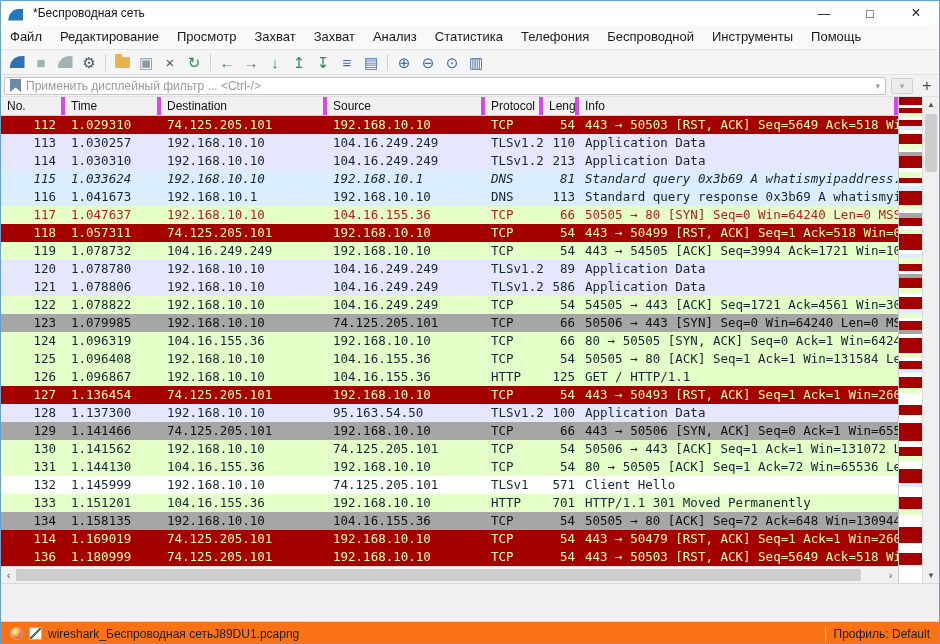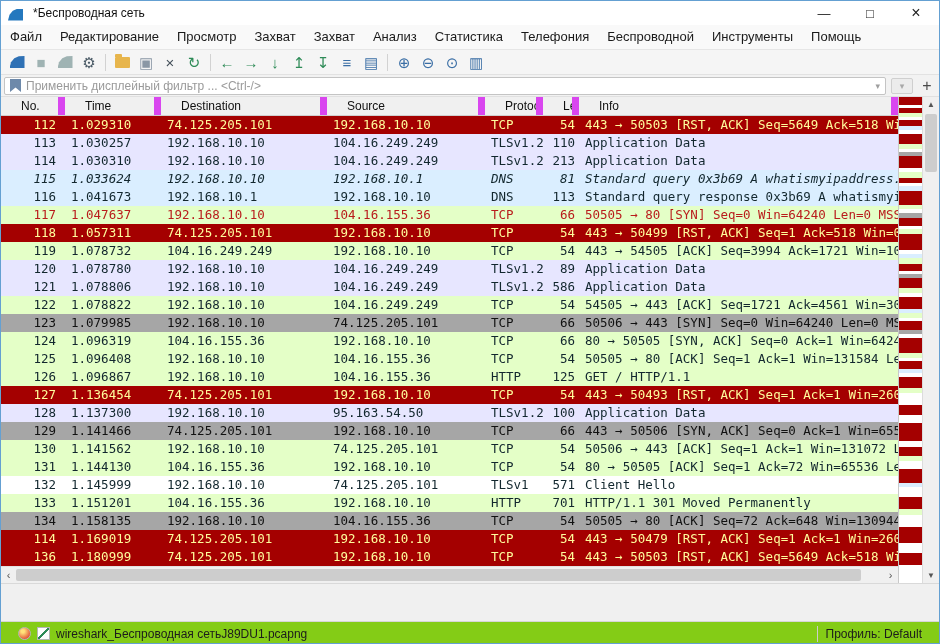--- a/index.html
+++ b/index.html
@@ -50,21 +50,21 @@
                 display:flex; align-items:center; justify-content:center; color:#a8a8a8; font-size:9px; }
   .add-btn { width:18px; height:18px; display:flex; align-items:center; justify-content:center;
              font-size:16px; color:#4a4a4a; }
 
   
   .list-wrap { display:flex; height:486px; flex:none; }
   .table-col { width:899px; display:flex; flex-direction:column; overflow:hidden; }
   .grid7 { display:grid; grid-template-columns:64px 96px 166px 158px 58px 36px 1fr; }
   .phead { height:19px; line-height:18px; background:#f0f0f0; border-bottom:1px solid #cfcfcf;
            font-size:12px; color:#111; flex:none; }
-  .phead span { padding-left:20px; border-right:7px solid #d946ef; overflow:hidden; white-space:nowrap; }
+  .phead span { padding-left:6px; border-right:4px solid #d946ef; overflow:hidden; white-space:nowrap; }
   .plist { flex:1; overflow:hidden; background:#fff;
            font-family:"DejaVu Sans Mono", monospace; font-size:12.5px; }
   .prow { height:18px; line-height:18px; white-space:pre; }
   .prow span { overflow:hidden; padding-left:6px; }
   .prow .no  { text-align:right; padding-right:9px; padding-left:0; }
   .prow .len { text-align:right; padding-right:4px; padding-left:0; }
 
   
   .hscroll { height:17px; background:#f0f0f0; border-top:1px solid #e1e1e1; position:relative; flex:none; }
   .hs-arrow { position:absolute; top:0; width:15px; height:100%; display:flex; align-items:center;
@@ -76,22 +76,22 @@
   .minimap { width:24px; background:#fff; border-left:1px solid #c9c9c9; overflow:hidden;
              display:flex; flex-direction:column; flex:none; }
   .minimap div { width:100%; flex:none; }
   .vscroll { width:17px; background:#f0f0f0; border-left:1px solid #dcdcdc; position:relative; flex:none; }
   .vs-arrow { position:absolute; left:0; width:100%; text-align:center; font-size:8px; color:#555; }
   .vs-arrow.up { top:3px; } .vs-arrow.down { bottom:3px; }
   .vs-thumb { position:absolute; left:2px; right:2px; top:17px; height:58px; background:#cdcdcd; border-radius:2px; }
 
   
   .gap-pane { height:38px; background:#f0f0f0; border-top:1px solid #d9d9d9; flex:none; }
-  .statusbar { height:24px; background:#84cc16; border-top:1px solid #d6d6d6; display:flex;
-               align-items:center; padding:0 17px; gap:6px; font-size:12px; color:#1c1c1c; flex:none; }
+  .statusbar { height:24px; background:#f97316; border-top:1px solid #d6d6d6; display:flex;
+               align-items:center; padding:0 9px; gap:6px; font-size:12px; color:#1c1c1c; flex:none; }
   .expert { width:13px; height:13px; border-radius:50%; border:1px solid #b5b5b5;
             background:radial-gradient(circle at 35% 30%, #ffe27a 15%, #e2563a 75%); flex:none; }
   .comment { width:13px; height:13px; border:1px solid #b5b5b5; background:
              linear-gradient(135deg, transparent 44%, #2e8b57 44%, #2e8b57 58%, transparent 58%), #fdfdfd; flex:none; }
   .sb-right { margin-left:auto; display:flex; align-items:center; gap:8px; }
   .sb-sep { width:1px; height:16px; background:#cccccc; }
 </style>
 </head>
 <body>
 

